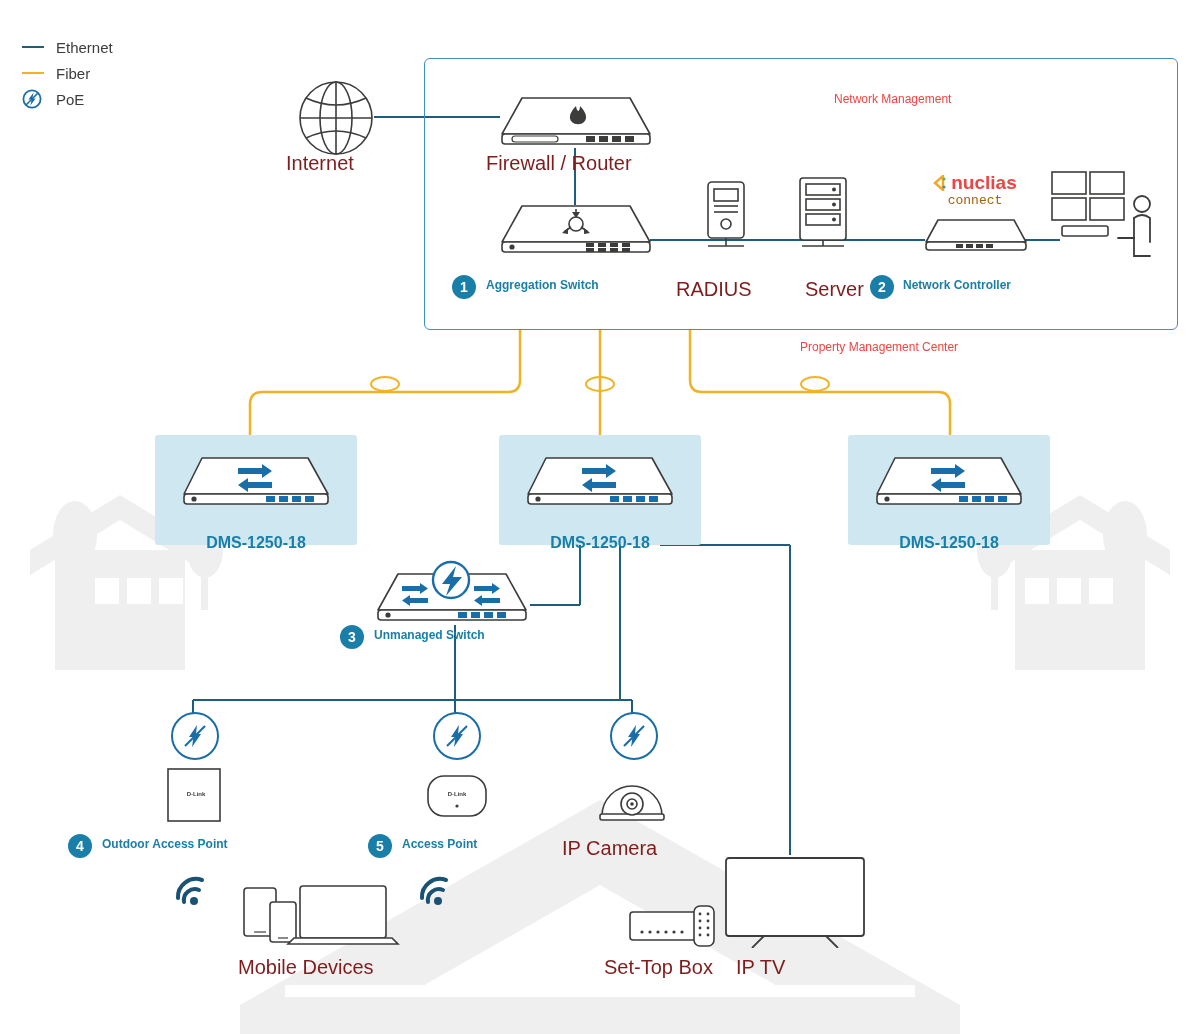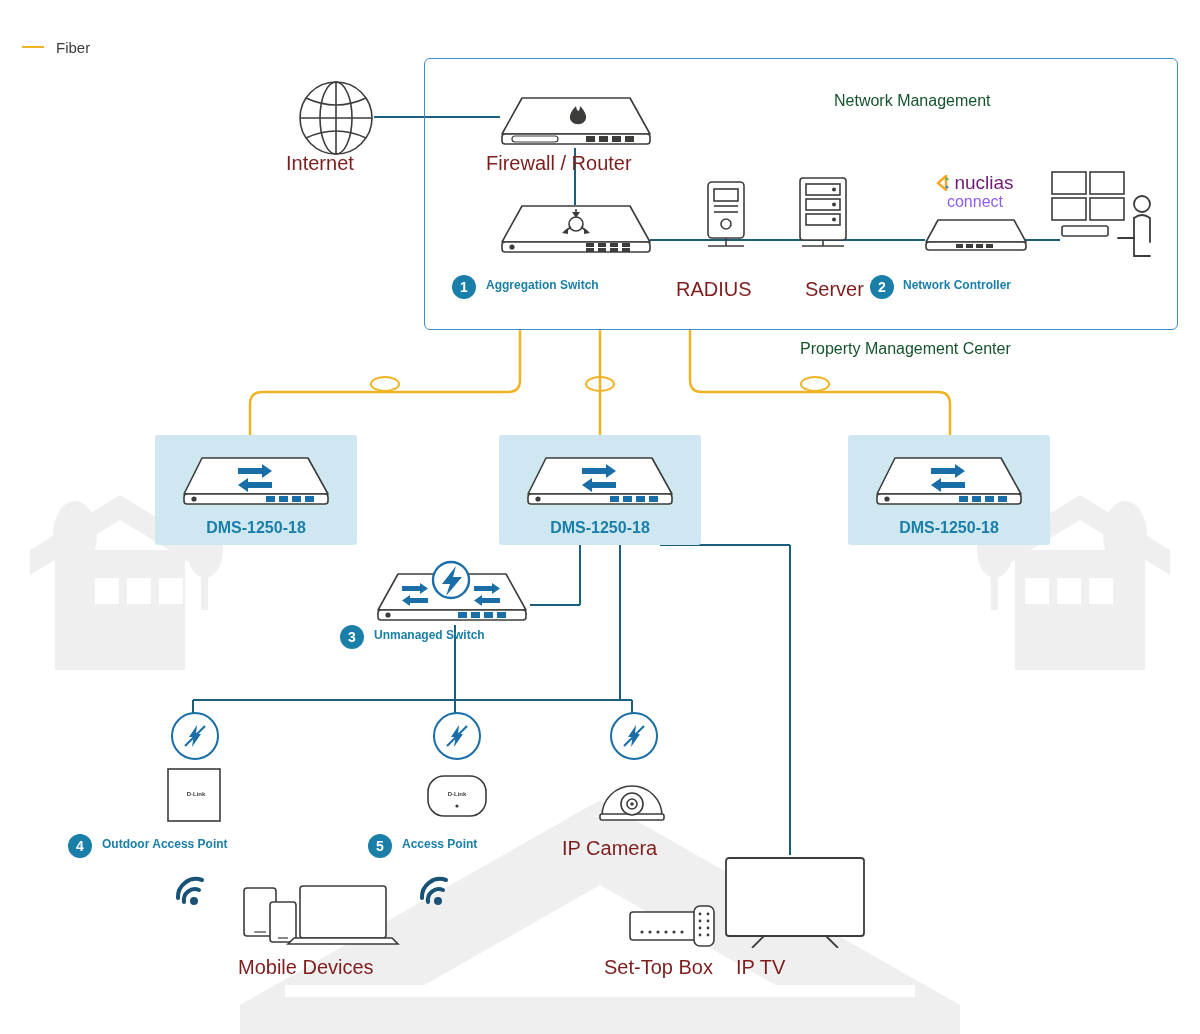--- a/index.html
+++ b/index.html
@@ -17,22 +17,22 @@
   #legend{left:22px;top:34px;width:200px;}
   .legend-row{display:flex;align-items:center;height:26px;}
   .legend-key{width:34px;display:flex;align-items:center;justify-content:flex-start;}
   .legend-label{font-size:15px;color:#3c3c3b;}
   .line-eth{width:22px;height:2px;background:#1b5e7e;}
   .line-fib{width:22px;height:2px;background:#f0b323;}
 
   
   .lbl{font-size:20px;color:#7f1d1d;text-align:left;white-space:nowrap;}
   .lbl-blue{font-size:12px;color:#1a7fa8;font-weight:bold;text-align:center;white-space:nowrap;}
-  .lbl-strong{font-size:16px;color:#14532d;text-align:center;white-space:nowrap;}
-  .lbl-dms{font-size:16px;color:#1a7fa8;font-weight:bold;text-align:center;white-space:nowrap;}
+  .lbl-strong{font-size:12px;color:#ef4444;text-align:center;white-space:nowrap;}
+  .lbl-dms{font-size:16px;color:#1a7fa8;font-weight:bold;text-align:center;white-space:nowrap;margin-top:15px;}
 
   .badge{
     width:24px;height:24px;border-radius:50%;
     background:#1a7fa8;color:#fff;font-size:14px;font-weight:bold;
     display:flex;align-items:center;justify-content:center;
   }
 
   .nm-box{
     left:424px;top:58px;width:752px;height:270px;
     border:1.5px solid #3d90c7;border-radius:6px;background:transparent;
@@ -119,23 +119,39 @@
   <g fill="none" stroke="#f0b323" stroke-width="2">
     <ellipse cx="385" cy="384" rx="14" ry="7"></ellipse>
     <ellipse cx="600" cy="384" rx="14" ry="7"></ellipse>
     <ellipse cx="815" cy="384" rx="14" ry="7"></ellipse>
   </g>
 </svg>
 
 <div class="abs" id="legend">
   <div class="legend-row">
     <span class="legend-key">
+        <i class="line-eth"></i>
+      </span>
+    <span class="legend-label">Ethernet</span>
+  </div>
+  <div class="legend-row">
+    <span class="legend-key">
         <i class="line-fib"></i>
       </span>
     <span class="legend-label">Fiber</span>
+  </div>
+  <div class="legend-row">
+    <span class="legend-key">
+      <svg width="20" height="20" viewBox="0 0 20 20">
+          <circle cx="10" cy="10" r="8.6" fill="none" stroke="#1a6ea8" stroke-width="1.8"></circle>
+        <path d="M11.6 3.6 L6.4 10.6 L9.6 10.6 L8.4 16.4 L13.6 9.4 L10.4 9.4 Z" fill="#1a6ea8"></path>
+        <line x1="4" y1="16" x2="16" y2="4" stroke="#1a6ea8" stroke-width="1.6"></line>
+        </svg>
+    </span>
+    <span class="legend-label">PoE</span>
   </div>
 </div>
 
 <div class="abs nm-box"></div>
 <div class="abs lbl-strong" style="left:834px;top:92px;">Network Management</div>
 <div class="abs lbl-strong" style="left:800px;top:340px;">Property Management Center</div>
 
 <svg class="abs" style="left:296px;top:78px;" width="80" height="80">
   <g fill="none" stroke="#3c3c3b" stroke-width="1.6">
     <circle cx="40" cy="40" r="36"></circle>
@@ -229,23 +245,23 @@
 
 <div class="abs" style="left:920px;top:172px;width:110px;text-align:center;">
   <div style="display:flex;align-items:center;justify-content:center;gap:4px;">
     <span>
       <svg width="14" height="16" viewBox="0 0 14 16">
           <polygon points="10,1 2,8 10,15" fill="none" stroke="#f5a623" stroke-width="2.4"></polygon>
       <circle cx="11" cy="4" r="1.6" fill="#5cb85c"></circle>
           <circle cx="11" cy="12" r="1.6" fill="#3d90c7"></circle>
         </svg>
     </span>
-    <span style="font-size:19px;font-weight:normal;color:#701a75;">nuclias</span>
-  </div>
-  <div style="font-size:16px;color:#8b5cf6;margin-top:-1px;">connect</div>
+    <span style="font-size:19px;font-weight:bold;color:#ef4444;">nuclias</span>
+  </div>
+  <div style="font-size:13px;color:#a16207;margin-top:-1px;font-family:Liberation Mono, monospace;">connect</div>
 </div>
 
 <svg class="abs" style="left:922px;top:216px;" width="108" height="40">
   <g fill="#fff" stroke="#3c3c3b" stroke-width="1.6" stroke-linejoin="round">
     <path d="M16 4 L92 4 L104 26 L4 26 Z"></path>
     <rect x="4" y="26" width="100" height="8" rx="3"></rect>
   </g>
   <g fill="#3c3c3b">
     <rect x="34" y="28" width="7" height="4"></rect>
       <rect x="44" y="28" width="7" height="4"></rect>

